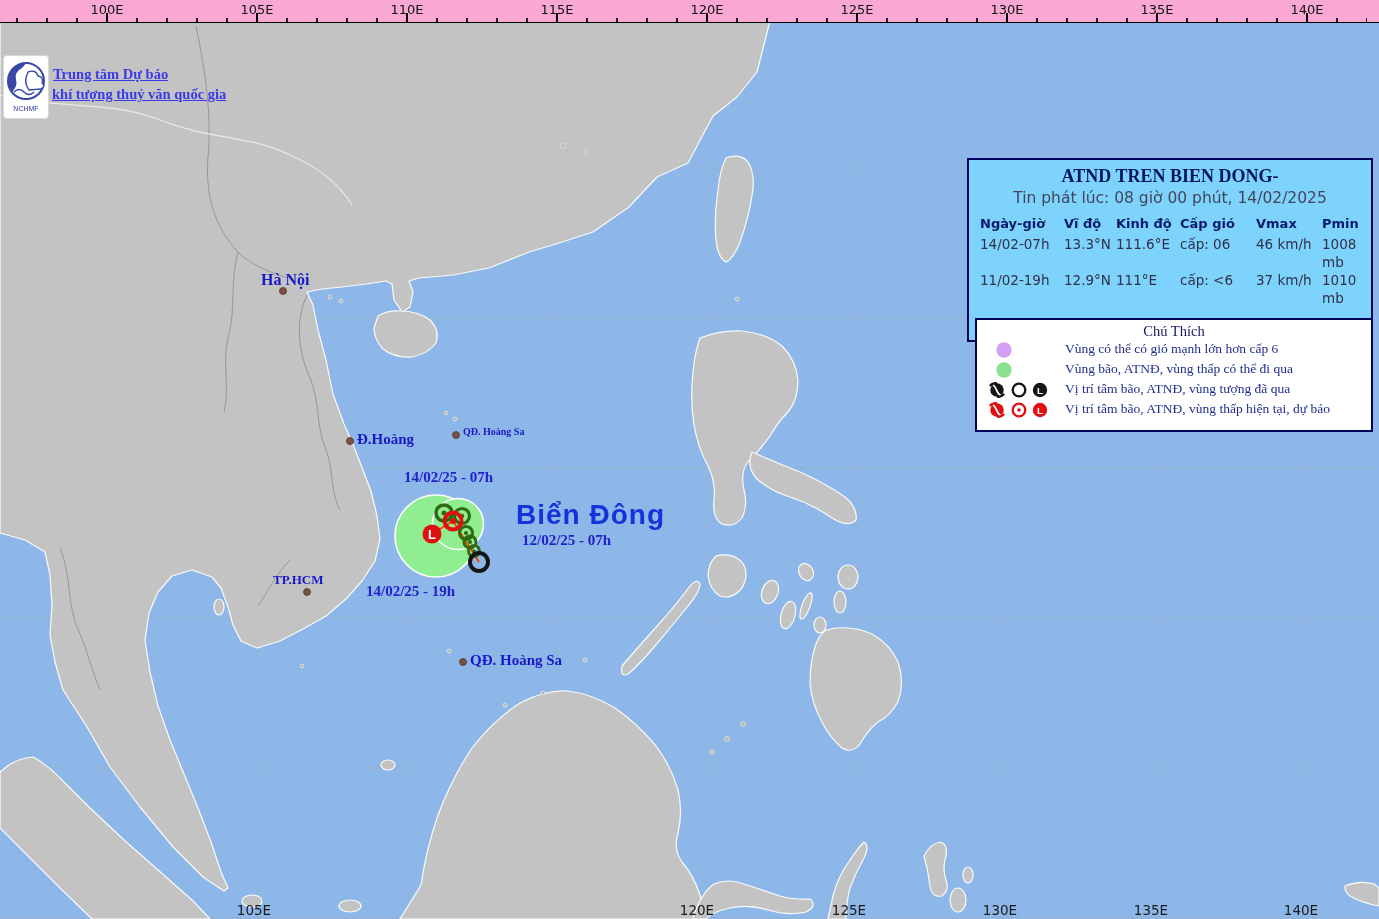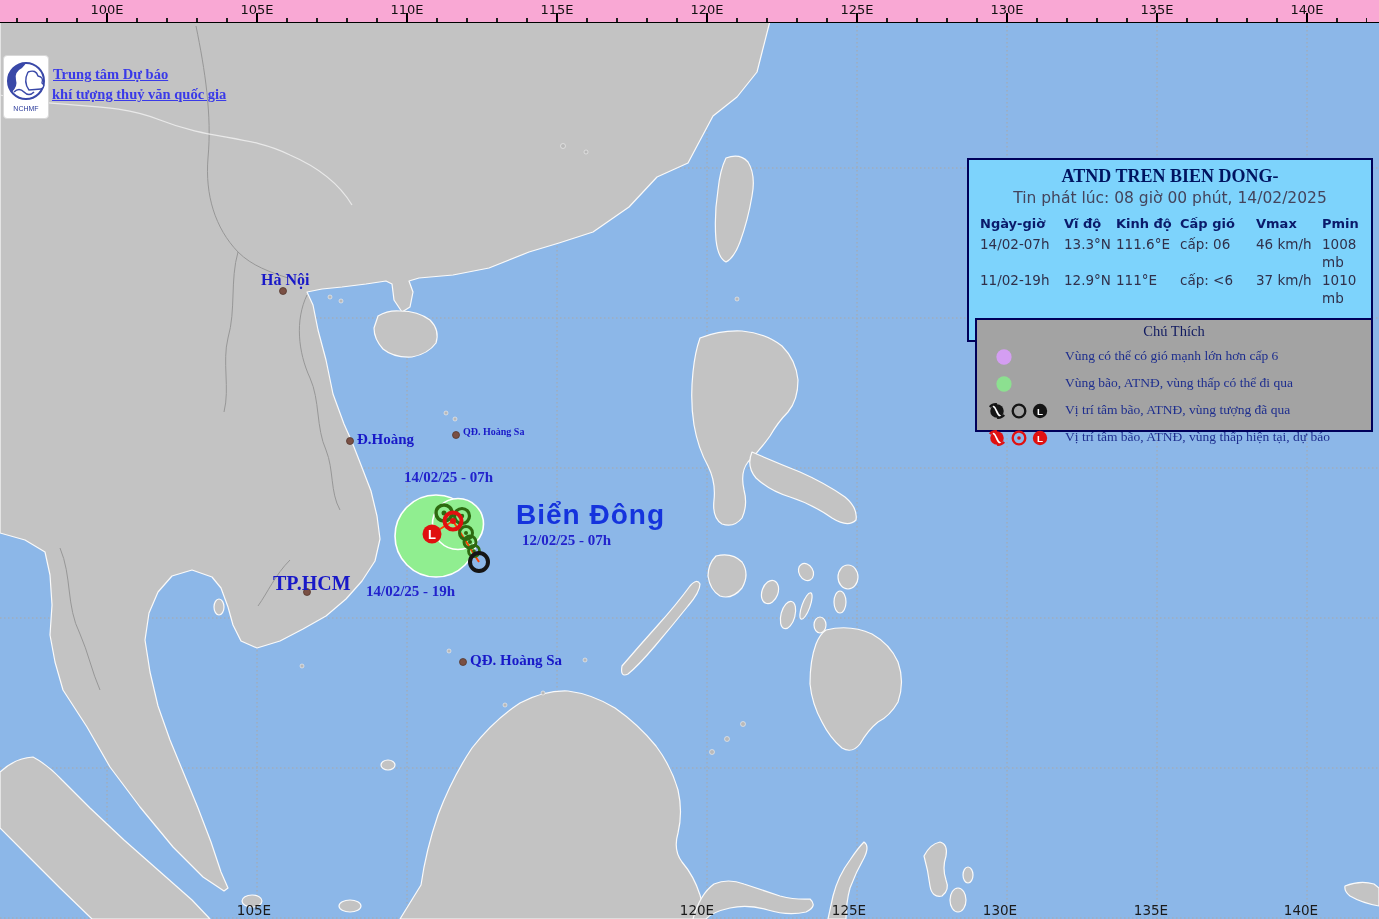--- a/index.html
+++ b/index.html
@@ -31,25 +31,25 @@
   .info-box{position:absolute;left:967px;top:158px;width:406px;height:184px;background:#7dd3fc;
             border:2px solid #00005a;box-sizing:border-box;z-index:7;}
   .ib-title{margin-top:6px;text-align:center;font-family:"Liberation Serif","DejaVu Serif",serif;
             font-weight:bold;font-size:18px;color:#001460;}
   .ib-issued{margin-top:2px;text-align:center;font-size:15.5px;color:#44445c;}
   .ib-table{margin:6px 0 0 11px;}
   .ib-row{display:grid;grid-template-columns:84px 52px 64px 76px 66px 50px;font-size:13.5px;color:#30304a;line-height:18px;}
   .ib-row.hd{font-weight:bold;font-size:13px;color:#0a1a6a;line-height:22px;}
 
   
-  .legend-box{position:absolute;left:975px;top:318px;width:398px;height:114px;background:#a3a3a3;
+  .legend-box{position:absolute;left:975px;top:318px;width:398px;height:114px;background:#ffffff;
               border:2px solid #00005a;box-sizing:border-box;z-index:7;
               font-family:"Liberation Serif","DejaVu Serif",serif;}
   .lg-title{margin-top:3px;text-align:center;font-size:14.5px;color:#101a60;}
-  .lg-row{position:relative;height:20px;margin-top:7px;}
+  .lg-row{position:relative;height:20px;}
   .lg-text{position:absolute;left:88px;top:1px;font-size:13.5px;color:#1e2e8e;white-space:nowrap;}
   .lg-sym{position:absolute;top:1px;width:18px;height:18px;}
 </style>
 </head>
 <body>
 
 <div id="stage">
 
   <svg id="basemap" width="1379" height="919" viewBox="0 0 1379 919">
     <rect x="0" y="0" width="1379" height="919" fill="#8cb7e8"></rect>
@@ -197,21 +197,21 @@
       <path d="M24,16 q8,-3 10,4 q6,1 4,7 q4,3 -1,6 l-12,1 q-6,-8 -1,-18" fill="#ffffff" stroke="#3948a8" stroke-width="1.4"></path>
       <path d="M10,36 q5,-5 10,0 q5,5 10,0" fill="none" stroke="#3948a8" stroke-width="1.6"></path>
       <text x="22" y="55" text-anchor="middle" font-size="7" fill="#2a3a9a" font-family="Liberation Sans,sans-serif">NCHMF</text>
     </svg>
   </div>
   <div class="org-line" style="left:53px;top:66px">Trung tâm Dự báo</div>
   <div class="org-line" style="left:52px;top:86px">khí tượng thuỷ văn quốc gia</div>
 
   <span class="place" style="left:261px;top:271px;font-size:16px">Hà Nội</span>
   <span class="place" style="left:357px;top:431px;font-size:15px">Đ.Hoàng</span>
-  <span class="place" style="left:273px;top:572px;font-size:20px">TP.HCM</span>
+  <span class="place" style="left:273px;top:572px;font-size:13px">TP.HCM</span>
   <span class="place" style="left:463px;top:426px;font-size:10px">QĐ. Hoàng Sa</span>
   <span class="place" style="left:470px;top:652px;font-size:15px">QĐ. Hoàng Sa</span>
 
   <span class="sea-name">Biển Đông</span>
 
   <span class="tstamp" style="left:404px;top:469px">14/02/25 - 07h</span>
   <span class="tstamp" style="left:522px;top:532px">12/02/25 - 07h</span>
   <span class="tstamp" style="left:366px;top:583px">14/02/25 - 19h</span>
 
   <div class="info-box">

